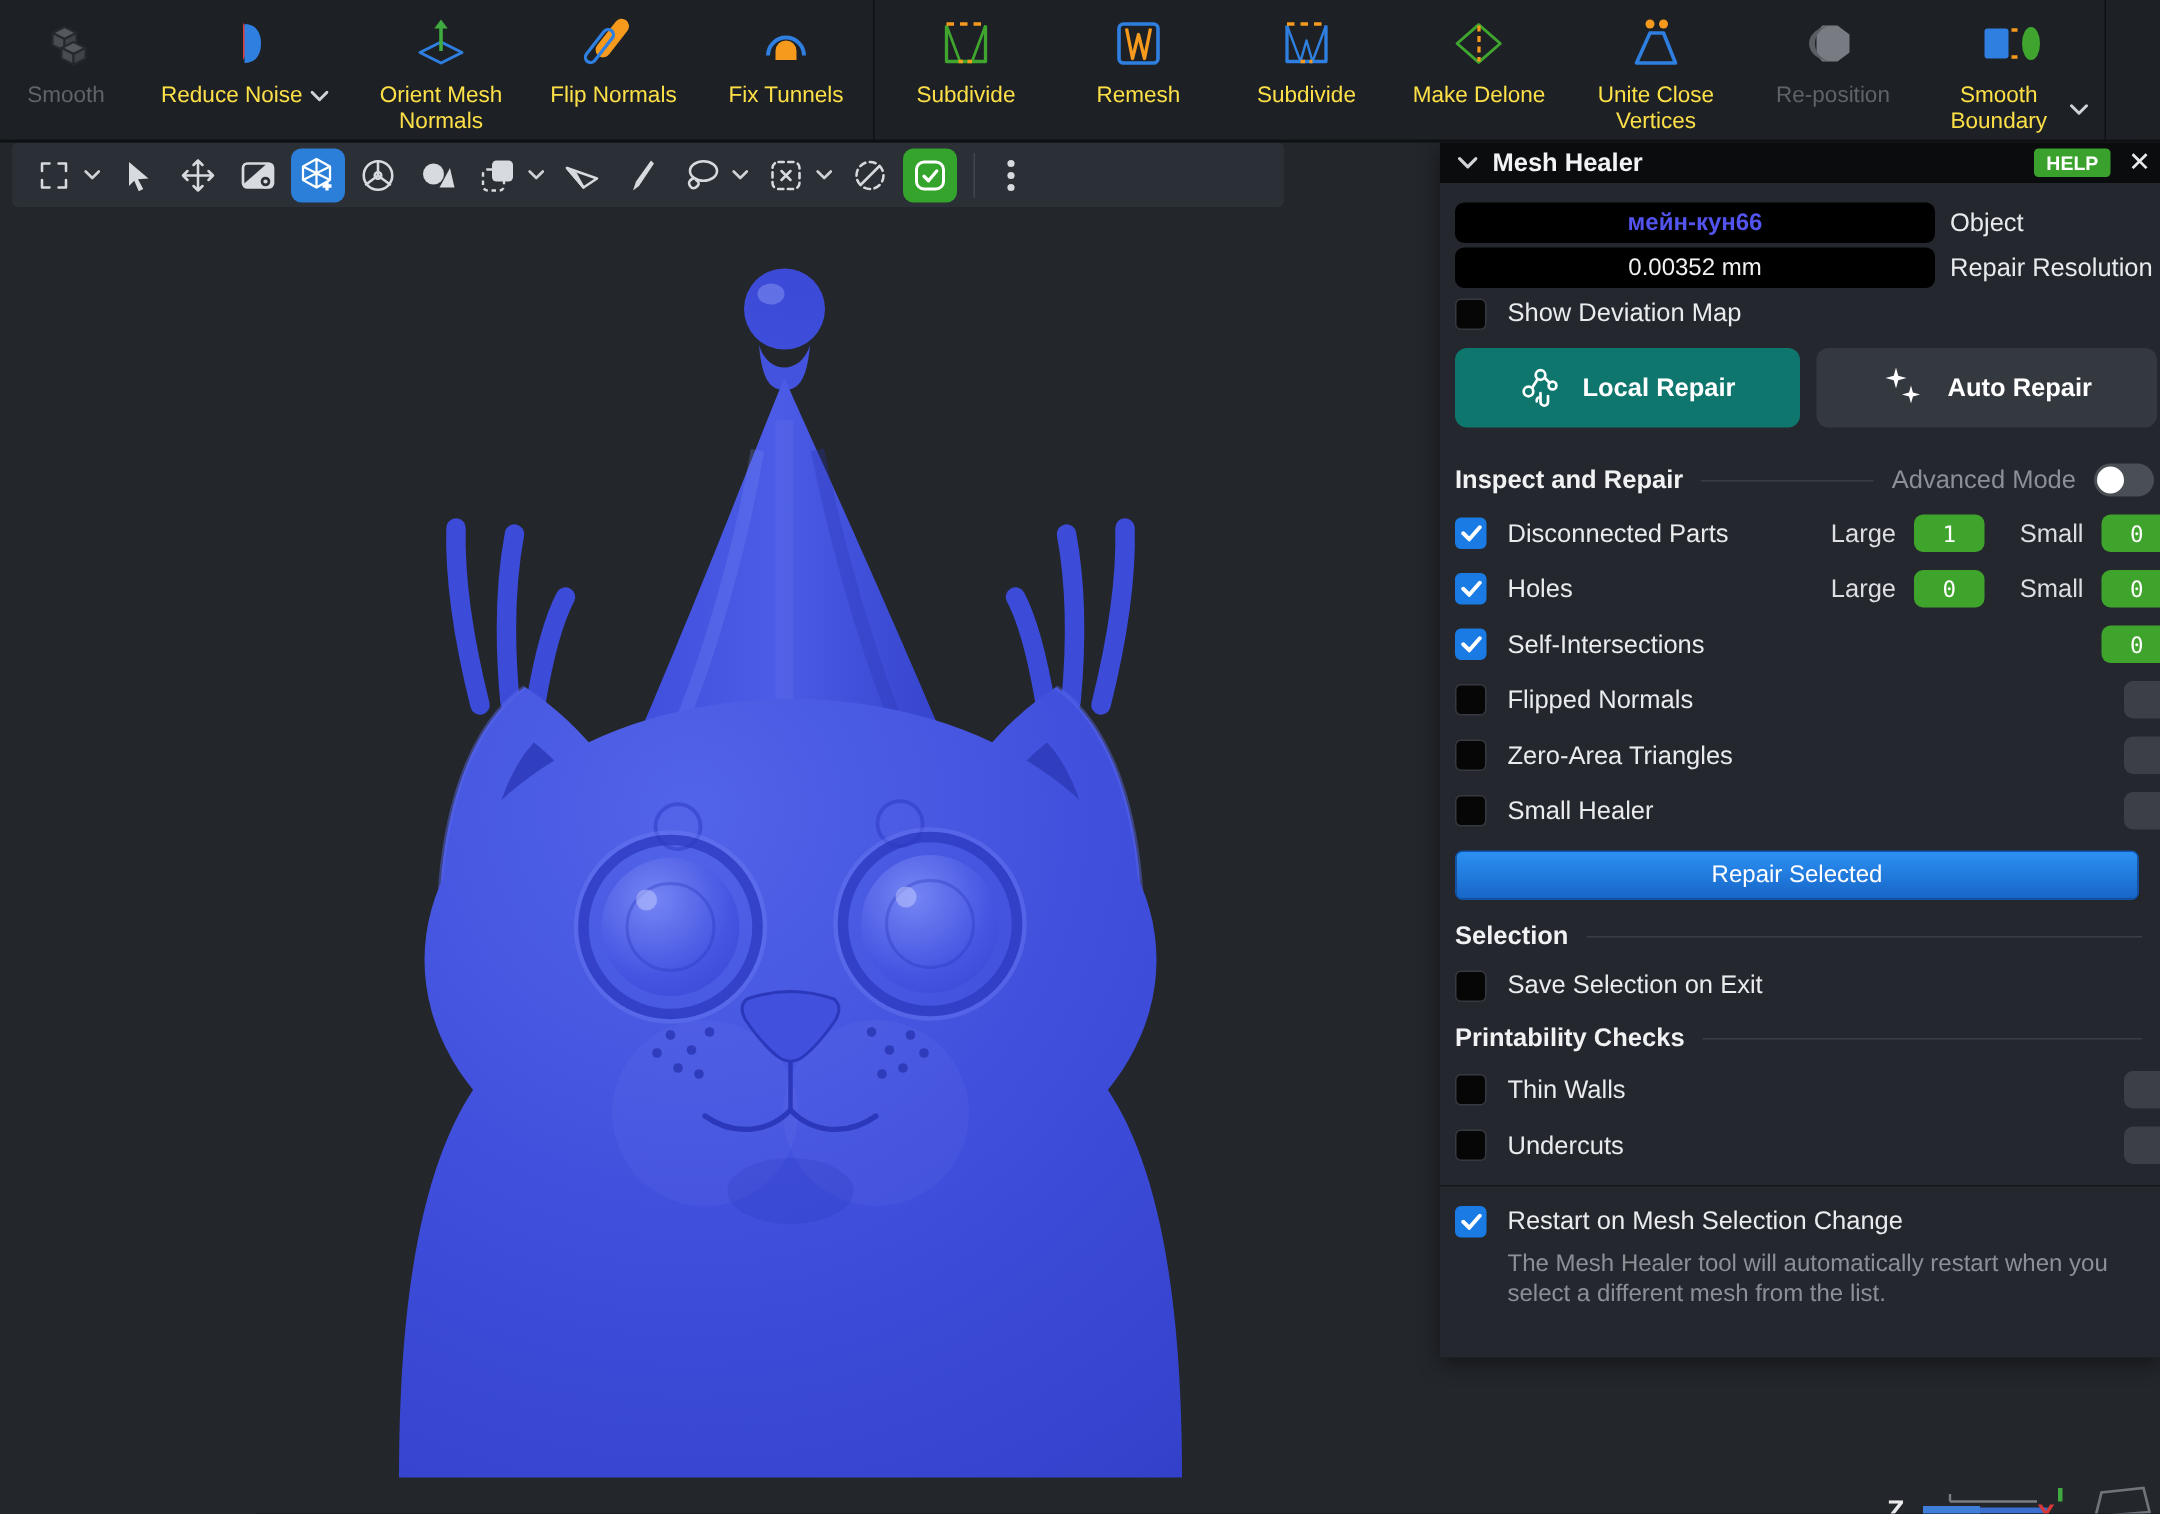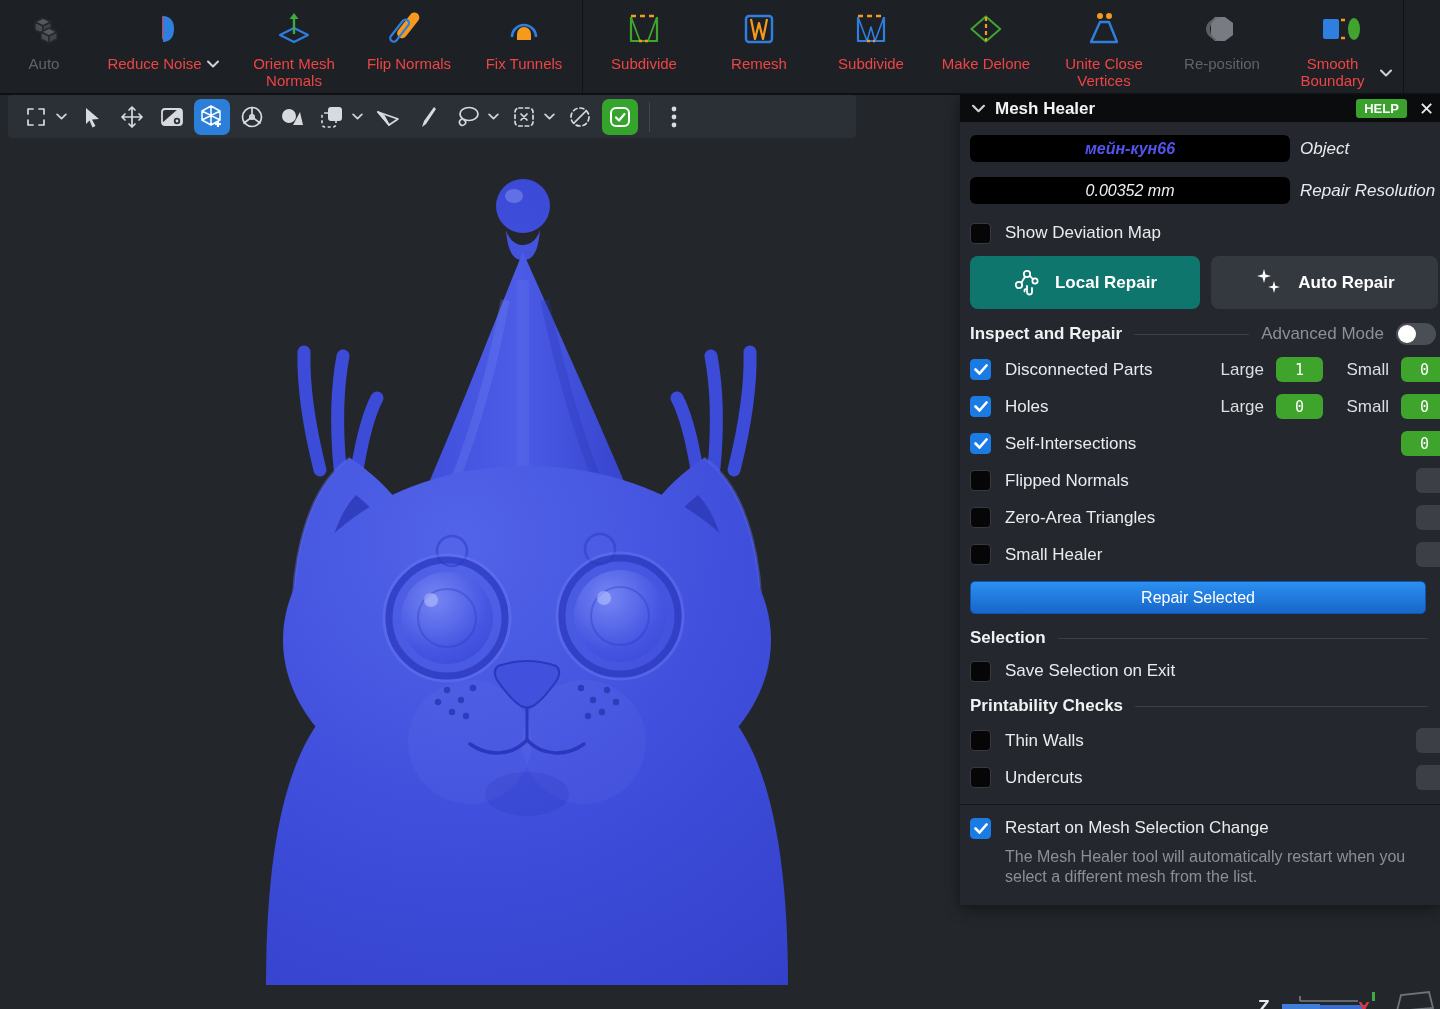--- a/index.html
+++ b/index.html
@@ -6,21 +6,21 @@
   body{width:1440px;height:1009px;position:relative;overflow:hidden;
        font-family:"Liberation Sans","DejaVu Sans",sans-serif;color:#e6e8ea;
        -webkit-font-smoothing:antialiased;}
   svg{display:block}
 
   
   .topbar{position:absolute;left:0;top:0;width:1440px;height:93px;background:#1d2126;
           border-bottom:2px solid #0e1013;display:flex;align-items:stretch;z-index:30;}
   .tb-item{display:flex;flex-direction:column;align-items:center;padding-top:9px;box-sizing:border-box;gap:7px;cursor:pointer;}
   .tb-item .ticon{height:40px;display:flex;align-items:center;justify-content:center;}
-  .tb-label{font-size:15px;line-height:1.12;color:#ef4444;text-align:center;white-space:pre-line;}
+  .tb-label{font-size:15px;line-height:1.12;color:#fde047;text-align:center;white-space:pre-line;}
   .tb-item.disabled .tb-label{color:#5f646b;}
   .tb-sep{width:1px;background:#0f1216;margin:0 2px;height:93px;}
   .chev{stroke:#cfd2d6;stroke-width:2;fill:none;stroke-linecap:round;stroke-linejoin:round;}
   .lblrow{display:flex;align-items:center;gap:5px;}
 
   
   .seltbar{position:absolute;left:8px;top:95px;width:848px;height:43px;background:#2b2f36;
            border-radius:4px;display:flex;align-items:center;padding:0 10px;box-sizing:border-box;gap:4px;z-index:25;}
   .sbtn{width:36px;height:36px;border-radius:7px;display:flex;align-items:center;justify-content:center;cursor:pointer;flex:0 0 auto;}
   .sbtn.sel{background:#2b7fd9;}
@@ -36,41 +36,41 @@
   .panel{position:absolute;left:960px;top:95px;width:480px;height:810px;background:#24282e;z-index:20;
          display:flex;flex-direction:column;box-sizing:border-box;overflow:hidden;
          box-shadow:0 4px 14px rgba(0,0,0,.45);}
   .panel-header{height:27px;background:#0b0c0e;display:flex;align-items:center;padding:0 8px 0 12px;gap:10px;flex:0 0 auto;}
   .panel-title{font-size:17px;font-weight:bold;color:#f2f3f5;flex:0 0 auto;}
   .help-badge{margin-left:auto;background:#3aa12c;color:#fff;font-size:13px;font-weight:bold;
               padding:2px 8px;border-radius:3px;cursor:pointer;}
   .close-x{color:#e8eaec;font-size:18px;font-weight:bold;cursor:pointer;margin-right:-4px;padding:0 2px;}
   .panel-body{padding:10px 2px 0 10px;flex:1 1 auto;display:flex;flex-direction:column;}
 
-  .field-row{display:flex;align-items:center;gap:10px;margin:3px 0 12px 0;font-style:italic;}
+  .field-row{display:flex;align-items:center;gap:10px;margin:3px 0 0 0;}
   .field{width:320px;height:27px;background:#000;border-radius:6px;display:flex;align-items:center;justify-content:center;
          font-size:16px;color:#f0f1f3;cursor:text;}
   .field.obj{color:#5353ee;font-weight:bold;}
   .field-label{font-size:17px;color:#e8eaec;}
 
   .cb-row{display:flex;align-items:center;gap:14px;height:34px;}
   .cb{width:21px;height:21px;border-radius:4px;background:#060607;border:1px solid #36393f;box-sizing:border-box;
       display:flex;align-items:center;justify-content:center;cursor:pointer;flex:0 0 auto;}
   .cb svg{display:none;}
   .cb.checked{background:#1a7be4;border-color:#1a7be4;}
   .cb.checked svg{display:block;}
   .cb-label{font-size:17px;color:#e9ebed;}
 
   .btn-row{display:flex;gap:11px;margin:6px 0 10px 0;}
   .big-btn{height:53px;border-radius:8px;display:flex;align-items:center;justify-content:center;gap:12px;
            font-size:17px;font-weight:bold;color:#fff;cursor:pointer;box-sizing:border-box;}
   .btn-local{width:230px;background:#0f766e;}
   .btn-auto{width:227px;background:#34383f;text-align:right;}
 
-  .section-head{display:flex;align-items:center;gap:12px;margin:4px 0 6px 0;}
+  .section-head{display:flex;align-items:center;gap:12px;margin:14px 0 6px 0;}
   .section-title{font-size:17px;font-weight:bold;color:#f0f1f3;white-space:nowrap;}
   .head-line{flex:1 1 auto;height:1px;background:#3a3e45;}
   .adv-label{font-size:17px;color:#8b9097;white-space:nowrap;}
   .toggle{width:40px;height:22px;border-radius:11px;background:#4a4e55;position:relative;cursor:pointer;flex:0 0 auto;margin-right:2px;}
   .toggle .knob{position:absolute;left:2px;top:2px;width:18px;height:18px;border-radius:50%;background:#fff;}
 
   .insp-row{display:flex;align-items:center;height:37px;}
   .insp-row .cb{margin-right:14px;}
   .insp-label{font-size:17px;color:#e9ebed;flex:1 1 auto;}
   .colw{width:52px;text-align:right;font-size:17px;color:#dcdee1;flex:0 0 auto;margin-right:12px;}
@@ -101,21 +101,21 @@
           <g stroke="#26292d" stroke-width="1.4" fill="#55595f" stroke-linejoin="round">
         <path d="M10 12 l8-4 8 4 -8 4 z"></path>
             <path d="M10 12 v8 l8 4 v-8 z" fill="#494d53"></path>
             <path d="M26 12 v8 l-8 4 v-8 z" fill="#404449"></path>
         <path d="M16 22 l8-4 8 4 -8 4 z"></path>
             <path d="M16 22 v7 l8 4 v-7 z" fill="#494d53"></path>
             <path d="M32 22 v7 l-8 4 v-7 z" fill="#404449"></path>
       </g>
         </svg>
       </span>
-    <span class="tb-label">Auto</span>
+    <span class="tb-label">Smooth</span>
   </div>
 
   <div class="tb-item" style="width:150px">
     <span class="ticon">
       <svg width="36" height="36" viewBox="0 0 36 36">
         <path d="M18 4 l2 4 4-2 0 4 4 0 -2 4 4 2 -4 3 2 4 -4 0 0 4 -4-2 -2 4 z" fill="#e03c3c" transform="translate(-1,0)"></path>
         <path d="M18 5 c7 0 11 5 11 13 c0 8 -4 13 -11 13 z" fill="#2f7fe0"></path>
       </svg>
       </span>
     <span class="lblrow">

